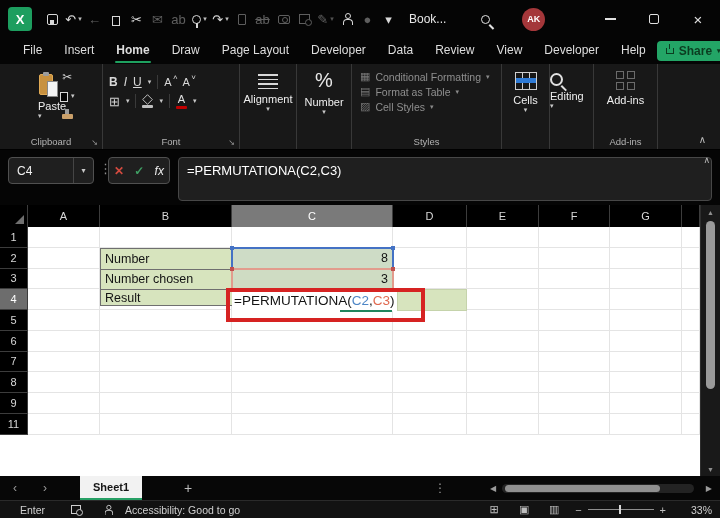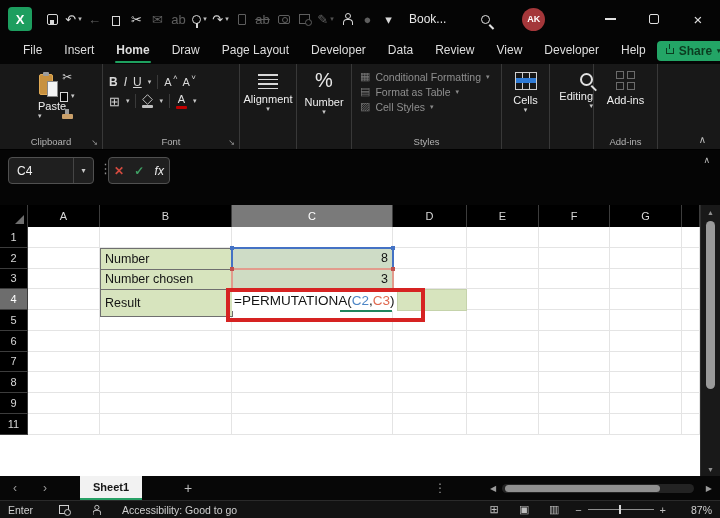--- a/index.html
+++ b/index.html
@@ -108,21 +108,21 @@
   .g-num{width:55px;align-items:center}
   .ic-pct{color:#e8e8e8;font-size:20px;margin-top:5px;font-weight:normal}
 
   .g-styles{width:150px;padding:5px 0 0 8px}
   .st-item{display:flex;align-items:center;gap:5px;height:15px;font-size:10.5px;color:#8f8f8f}
   .st-ic{font-size:11px;color:#777}
   .g-cells{width:48px;align-items:center}
   .ic-cells{width:22px;height:18px;margin-top:8px;border:1.4px solid #cfcfcf;
     background:linear-gradient(transparent 0 5px,#2f7bd6 5px 10px,transparent 10px),
     linear-gradient(90deg,transparent 0 6.5px,#cfcfcf 6.5px 7.5px,transparent 7.5px 13.5px,#cfcfcf 13.5px 14.5px,transparent 14.5px)}
-  .g-edit{width:44px;align-items:flex-end}
+  .g-edit{width:44px;align-items:flex-start}
   .ed-mag{width:13px;height:13px;border:2px solid #e0e0e0;border-radius:50%;position:relative;margin-top:9px}
   .ed-mag::after{content:"";position:absolute;left:10px;top:10px;width:7px;height:2px;background:#e0e0e0;
     transform:rotate(45deg);transform-origin:0 0}
   .g-addins{width:64px;align-items:center}
   .ic-addins{width:19px;height:19px;margin-top:7px;display:flex;flex-wrap:wrap;gap:3px;opacity:.5}
   .ic-addins i{width:8px;height:8px;border:1.2px solid #bdbdbd}
   .g-rest{flex:1;border-right:none;position:relative}
   .collapse-r{position:absolute;right:14px;bottom:4px;color:#bdbdbd;font-size:10px}
 
   
@@ -156,21 +156,21 @@
     color:#d8d8d8;font-size:11px;display:flex;align-items:center;justify-content:center}
   .rhead.sel{background:#6d6d6d;color:#fff}
   .gcell{flex:none;border-right:1px solid #e4e4e4;border-bottom:1px solid #e4e4e4;background:#fff}
   .overlays{position:absolute;left:0;top:22px;right:20px;bottom:0;pointer-events:none}
   .ov{position:absolute;pointer-events:auto;font-size:12.5px;color:#141414;display:flex;align-items:center}
   .ov-title{left:100px;top:0;width:293px;height:21px;background:#ed7d31;justify-content:center;
     font-weight:bold;color:#8c3a10;font-size:12.5px;border:1px solid #c55f18}
   .ov-green{background:#d7e4be;border:1px solid #6f6f6f;padding-left:4px}
   .ov-b2{left:100px;top:20.75px;width:133px;height:21.75px}
   .ov-b3{left:100px;top:41.5px;width:133px;height:21.75px}
-  .ov-b4{left:100px;top:62.25px;width:133px;height:28px}
+  .ov-b4{left:100px;top:62.25px;width:133px;height:17px}
   .ov-c2{left:231px;top:20px;width:163px;height:22.5px;background:#cedcc6;border:2px solid #4472c4;
     justify-content:flex-end;padding-right:4px}
   .ov-c3{left:231px;top:41px;width:163px;height:22.5px;background:#cfdcc3;border:2px solid #e29c8d;
     justify-content:flex-end;padding-right:4px}
   .hnd{position:absolute;width:4px;height:4px}
   .hnd.b{background:#4472c4}.hnd.r{background:#c0504d}
   .h-tl{left:-3px;top:-3px}.h-tr{right:-3px;top:-3px}.h-bl{left:-3px;bottom:-3px}.h-br{right:-3px;bottom:-3px}
   .ov-c4{left:232px;top:62.25px;width:165px;height:21.75px;background:#fff;padding-left:2px;
     font-size:13.5px;white-space:nowrap}
   .ov-c4 .rf1{color:#4e86c6}.ov-c4 .rf2{color:#e0694f}
@@ -191,25 +191,25 @@
   .addsheet{color:#bdbdbd;font-size:14px;margin-left:42px}
   .sdots{position:absolute;left:434px;color:#9a9a9a;font-size:12px}
   .hs-left{position:absolute;left:490px;color:#9a9a9a;font-size:8px}
   .hscroll{position:absolute;left:502px;width:192px;height:9px;top:8px;background:#232323;border-radius:5px}
   .hs-thumb{position:absolute;left:3px;top:1px;width:155px;height:7px;background:#8f8f8f;border-radius:4px}
   .hs-right{position:absolute;right:8px;color:#9a9a9a;font-size:8px}
 
   
   .sbar{height:18px;background:#121212;border-top:1px solid #2a2a2a;display:flex;align-items:center;
     flex:none;color:#cfcfcf;font-size:10.5px;position:relative}
-  .sb-mode{margin-left:8px}
+  .sb-mode{margin-left:20px}
   .mi-macro{width:10px;height:9px;border:1.2px solid #cfcfcf;position:relative;margin-left:26px}
   .mi-macro::after{content:"";position:absolute;right:-3px;bottom:-3px;width:5px;height:5px;
     border:1.2px solid #cfcfcf;border-radius:50%;background:#121212}
-  .sb-acc{display:flex;align-items:center;gap:21px;margin-left:22px}
+  .sb-acc{display:flex;align-items:center;gap:12px;margin-left:22px}
   .mi-person.sb{transform:scale(.85)}
   .sb-right{position:absolute;right:0;display:flex;align-items:center;height:100%}
   .sb-view{width:30px;text-align:center;color:#bdbdbd;font-size:11px}
   .sb-minus,.sb-plus{color:#bdbdbd;font-size:11px;margin:0 6px}
   .zoomline{width:66px;height:1.6px;background:#8f8f8f;position:relative}
   .zoomline .zt{position:absolute;left:31px;top:-4px;width:2px;height:9px;background:#d8d8d8}
   .sb-zoom{width:40px;text-align:right;margin-right:8px;color:#cfcfcf}
 </style>
 </head>
 <body>
@@ -428,20 +428,21 @@
     <div class="namebox">
       <span class="nv">C4</span>
       <span class="ndd">▾</span>
     </div>
     <div class="fdots">⋮</div>
     <div class="fngroup">
       <span class="fx-x">✕</span>
       <span class="fx-c">✓</span>
       <span class="fx-f">fx</span>
     </div>
+    <div class="ffield">=PERMUTATIONA(C2,C3)</div>
     <div class="fcollapse">∧</div>
   </div>
 
   <div class="sheet">
     <div class="colhead">
         <div class="corner"></div>
         <div class="chcell" style="width: 72px;">A</div>
         <div class="chcell" style="width: 132px;">B</div>
         <div class="chcell sel" style="width: 161px;">C</div>
         <div class="chcell" style="width: 74px;">D</div>
@@ -622,16 +623,16 @@
     </span>
     <div class="sb-right">
       <span class="sb-view">⊞</span>
       <span class="sb-view">▣</span>
       <span class="sb-view">▥</span>
       <span class="sb-minus">−</span>
       <span class="zoomline">
           <span class="zt"></span>
         </span>
       <span class="sb-plus">+</span>
-      <span class="sb-zoom">87%</span>
+      <span class="sb-zoom">33%</span>
     </div>
   </div>
 </div>
 
 </body></html>

